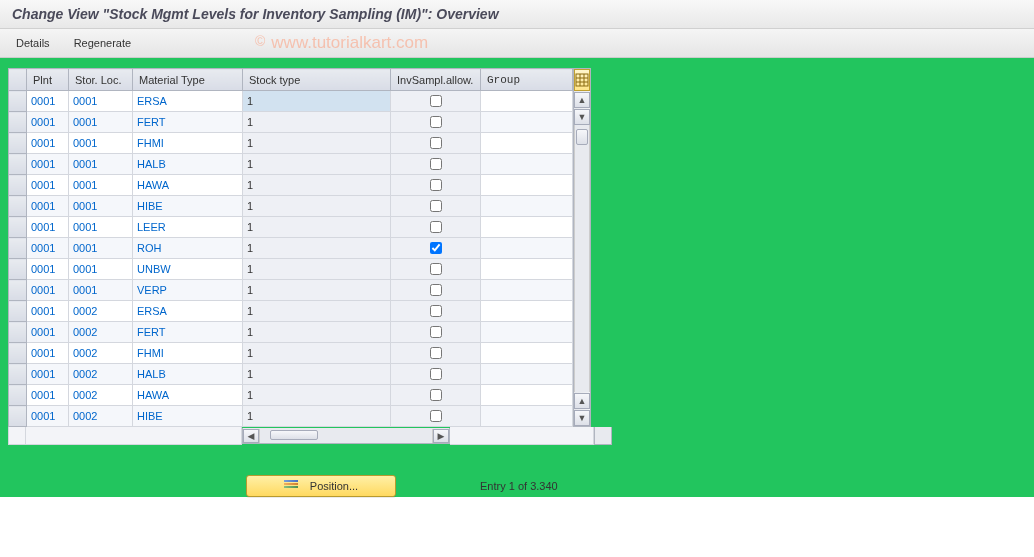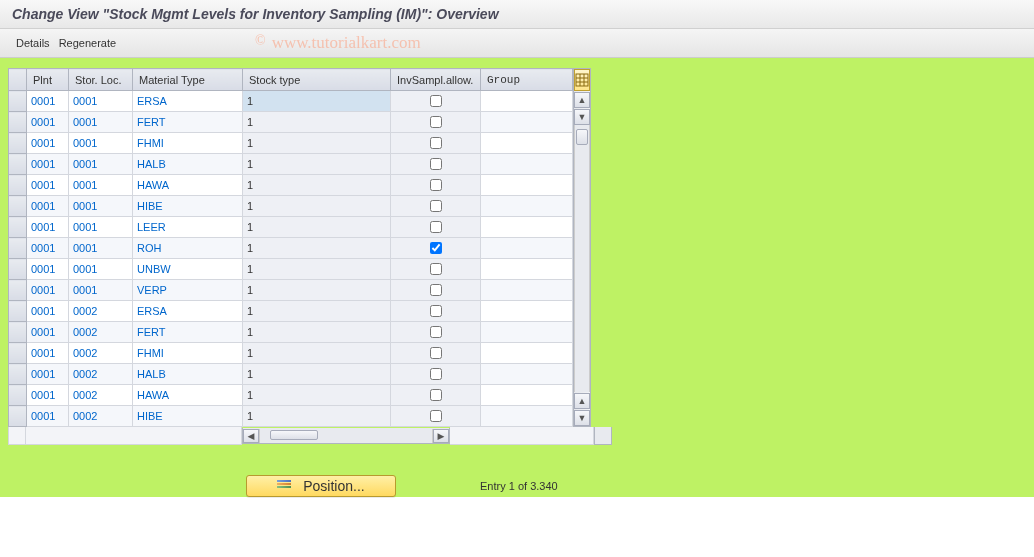--- a/index.html
+++ b/index.html
@@ -26,52 +26,52 @@
       font-weight: bold;
       font-style: italic;
       color: #4a4a5a;
     }
     
     .toolbar {
       background: linear-gradient(to bottom, #f5f5f5, #e5e5e5);
       padding: 6px 12px;
       border-bottom: 1px solid #ccc;
       display: flex;
-      gap: 1px;
+      gap: 16px;
       align-items: flex-end;
       position: relative;
     }
     .toolbar-button {
       background: none;
       border: none;
       cursor: pointer;
       color: #333;
       font-size: 11px;
       padding: 2px 4px;
     }
     
     .watermark {
       position: absolute;
       left: 255px;
       top: 4px;
       font-size: 17px;
       color: rgba(255, 140, 100, 0.45);
-      font-family: Liberation Serif, serif;
+      font-family: Liberation Sans, sans-serif;
       pointer-events: none;
       z-index: 100;
     }
     .watermark .copy {
       font-size: 14px;
       vertical-align: top;
       margin-right: 6px;
     }
     
     .grid-area {
       padding: 10px 0 0 8px;
-      background: #bef264;
+      background: #22c55e;
       position: relative;
     }
     
     .table-wrap {
       display: flex;
       position: relative;
       width: 604px;
     }
     
     .data-table {
@@ -197,21 +197,21 @@
       height: 22px;
       background: linear-gradient(to bottom, #fff0a6, #ffd960);
       border: 1px solid #b89a2e;
       border-radius: 3px;
       display:flex;
       align-items:center;
       justify-content:center;
       gap:8px;
       cursor:pointer;
       color:#333;
-      font-size:14px;
+      font-size:11px;
       box-shadow: 0 1px 0 rgba(0,0,0,0.08);
       padding: 0 8px;
     }
     .position-button .pos-icon {
       width:14px; height:12px;
       display:flex; flex-direction:column; gap:1px;
       margin-right:4px;
     }
     .position-button .pos-icon span {
       height:2px; background: linear-gradient(to right,#7aa0d8,#4a70c0);

